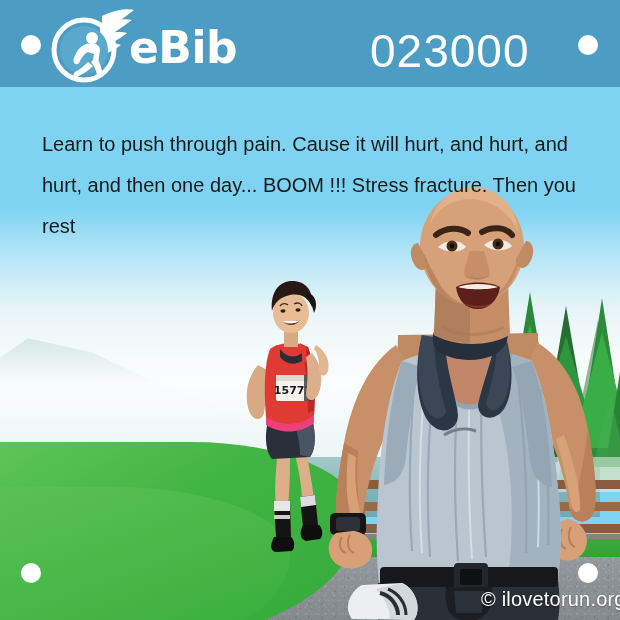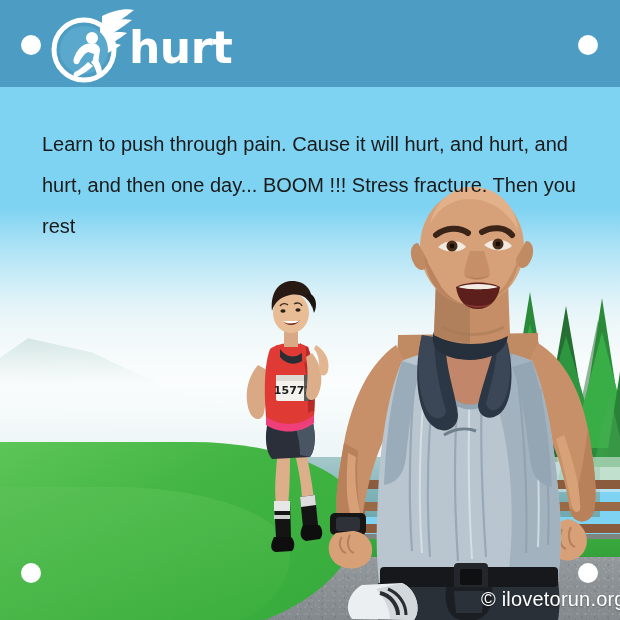--- a/index.html
+++ b/index.html
@@ -426,19 +426,20 @@
 
       <g fill="#ffffff">
         <circle cx="50" cy="30" r="6"></circle>
         <path d="M44 36 C38 38 34 44 32 50 C30 55 34 58 37 55 C39 50 42 46 46 44 L52 46 L50 56 L56 56 L58 42 C58 38 54 35 50 35 Z"></path>
         <path d="M46 54 C42 58 37 62 33 64 C30 66 32 70 35 69 C41 66 47 62 51 58 Z"></path>
         <path d="M54 50 C58 54 60 60 60 66 C60 69 56 70 55 67 C54 62 52 57 49 54 Z"></path>
       </g>
     </svg>
   </div>
 
-  <div class="brand">hurt</div>
+  <div class="brand">eBib</div>
+  <div class="bibnum">023000</div>
 
   <div class="cdot bl"></div>
   <div class="cdot br"></div>
   <div class="watermark">© ilovetorun.org</div>
 
 </div>
 
 </body></html>

